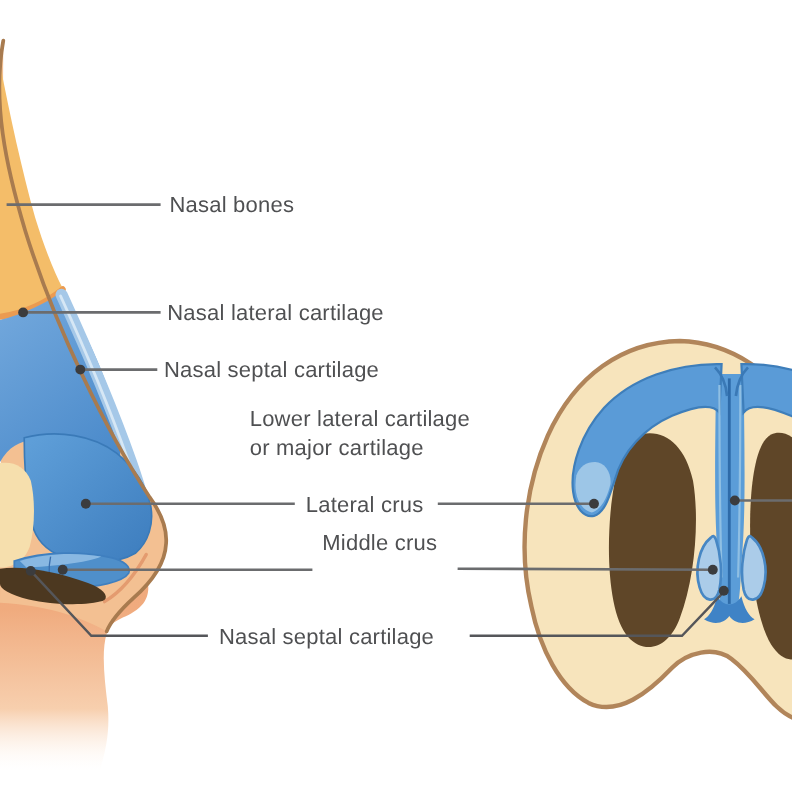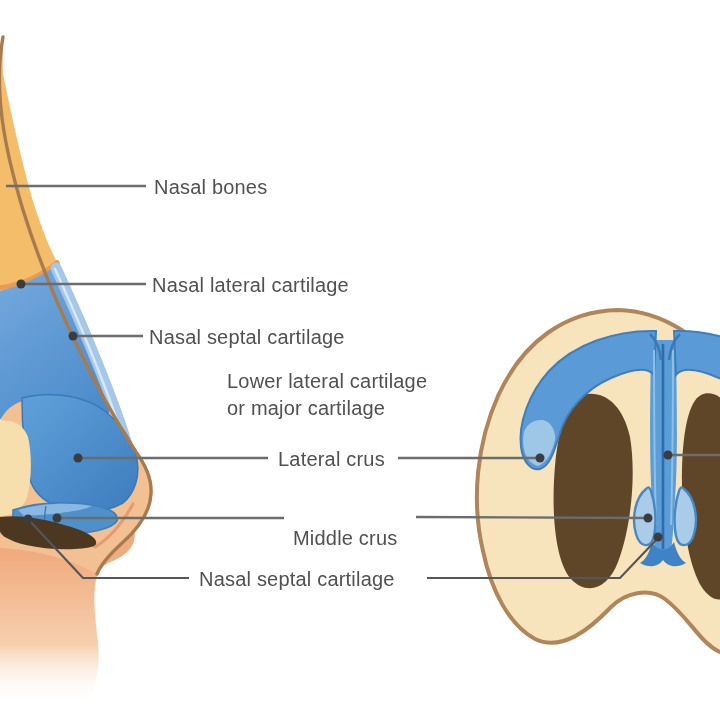--- a/index.html
+++ b/index.html
@@ -115,16 +115,16 @@
   </svg>
 
   <div class="label" style="left:154px;top:174px">Nasal bones</div>
   <div class="label" style="left:152px;top:272px">Nasal lateral cartilage</div>
   <div class="label" style="left:149px;top:324px">Nasal septal cartilage</div>
   <div class="label" style="left:227px;top:368px">
     <span style="display:block">Lower lateral cartilage</span>
     <span style="display:block">or major cartilage</span>
   </div>
   <div class="label" style="left:278px;top:446px">Lateral crus</div>
-  <div class="label" style="left:293px;top:525px">Middle crus</div>
+  <div class="label" style="left:293px;top:481px">Middle crus</div>
   <div class="label" style="left:199px;top:566px">Nasal septal cartilage</div>
 
 </div>
 
 </body></html>

